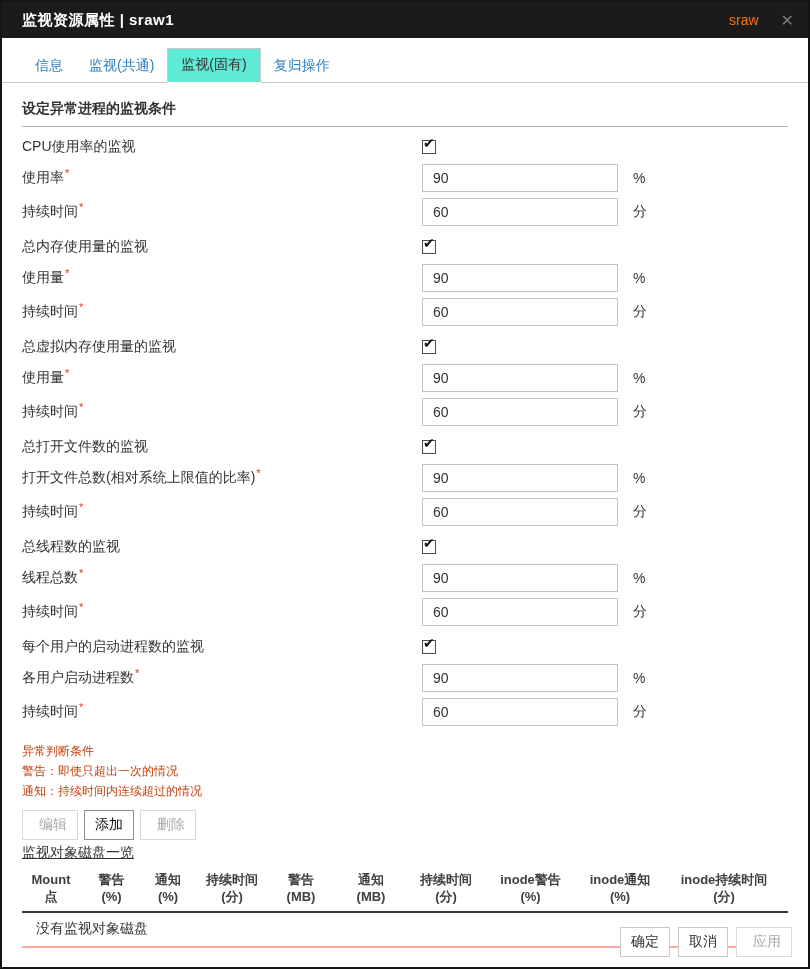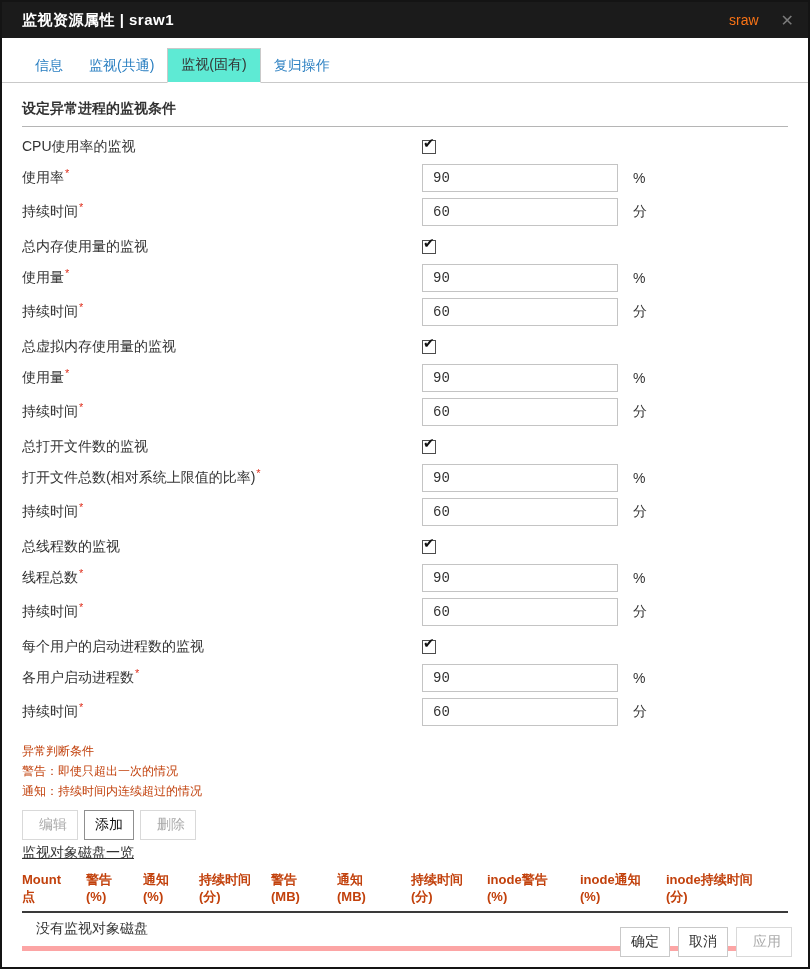--- a/index.html
+++ b/index.html
@@ -45,21 +45,21 @@
   .checkbox {
     width: 14px; height: 14px; border: 1px solid #4d4d4d; background: #fff;
     position: relative; cursor: pointer; flex-shrink: 0;
   }
   .checkbox .check {
     position: absolute; top: -5px; left: 0;
     font-size: 14px; color: #111; font-weight: bold; line-height: 1;
   }
   .text-input {
     width: 196px; height: 28px; border: 1px solid #c4c4c4; background: #fff;
-    font-family: Liberation Mono, monospace;
+    font-family: Liberation Sans, sans-serif;
     font-size: 14px; color: #333; padding: 0 10px; outline: none;
   }
   .unit { font-size: 14px; color: #333; margin-left: 15px; }
   
   .notes { margin-top: 14px; font-size: 12px; color: #c2410c; line-height: 20px; }
   
   .btn-row { margin-top: 9px; display: flex; }
   .btn {
     min-width: 46px; height: 30px; background: #fff; border: 1px solid #c9c9c9;
     font-family: "Liberation Sans", "DejaVu Sans", sans-serif;
@@ -67,27 +67,27 @@
   }
   .btn.primary { border-color: #8f8f8f; color: #111; }
   .btn.disabled { color: #aaa; border-color: #d9d9d9; cursor: default; padding-left: 16px; }
   
   .table-title {
     margin-top: 4px; font-size: 14px; color: #333;
     text-decoration: underline; display: inline-block;
   }
   table.disk { width: 100%; border-collapse: collapse; margin-top: 4px; }
   table.disk th {
-    text-align: left; vertical-align: top; font-size: 13px; color: #c2410c;
+    text-align: center; vertical-align: top; font-size: 13px; color: #404040;
     font-weight: bold; white-space: pre-line; line-height: 17px;
     padding: 5px 6px 6px 0; border-bottom: 2px solid #3a3a3a;
   }
   .empty-row {
     font-size: 14px; color: #333; padding: 7px 0 8px 14px;
-    border-bottom: 5px solid #fca5a5;
+    border-bottom: 2px solid #fca5a5;
     font-family: Liberation Mono, monospace;
   }
   .footer {
     position: absolute; right: 16px; bottom: 10px; display: flex;
   }
   .footer .btn { min-width: 48px; margin-right: 0; margin-left: 8px; }
 </style>
 </head>
 <body>
 

